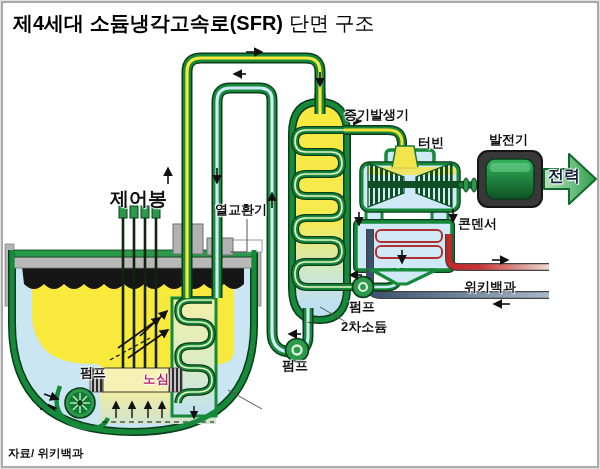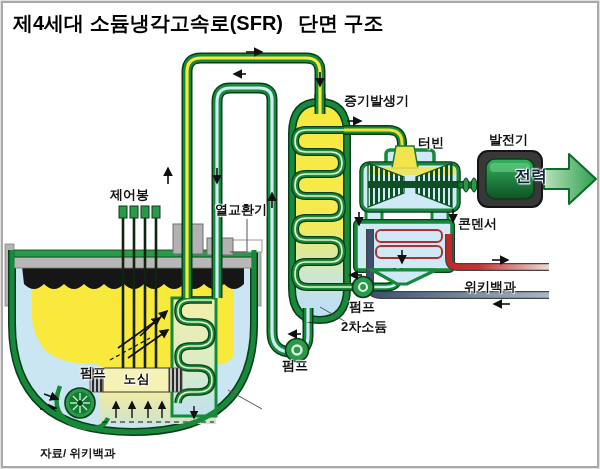--- a/index.html
+++ b/index.html
@@ -6,24 +6,24 @@
   #app{
     position:relative;width:600px;height:469px;background:#ffffff;
     font-family:"Liberation Sans","DejaVu Sans",sans-serif;overflow:hidden;
   }
   .frame{position:absolute;inset:1px;border:2px solid #a9a9a9;outline:1px solid #e2e2e2;pointer-events:none;z-index:5;}
   .diagram-svg{position:absolute;left:0;top:0;z-index:1;}
   .lbl{position:absolute;z-index:3;font-weight:700;font-size:13px;color:#111;white-space:nowrap;
        text-shadow:0 0 2px #fff,0 0 2px #fff,1px 1px 1px #fff,-1px -1px 1px #fff;}
   .title{position:absolute;left:13px;top:10px;z-index:3;font-size:20px;color:#000;white-space:nowrap;}
   .title .t-main{font-weight:800;text-align:right;}
-  .title .t-sub{font-weight:700;margin-left:15px;}
-  .core-lbl{left:104px;top:371px;width:66px;text-align:center;color:#000000;font-size:12.5px;letter-spacing:1px;}
-  .power-lbl{left:515px;top:166px;font-size:16px;color:#14223d;}
-  .src{position:absolute;left:8px;top:446px;z-index:3;font-size:11.5px;font-weight:700;color:#111;margin-left:32px;}
+  .title .t-sub{font-weight:400;margin-left:6px;}
+  .core-lbl{left:104px;top:371px;width:66px;text-align:right;color:#be185d;font-size:12.5px;letter-spacing:1px;}
+  .power-lbl{left:548px;top:166px;font-size:16px;color:#14223d;}
+  .src{position:absolute;left:8px;top:446px;z-index:3;font-size:11.5px;font-weight:700;color:#111;}
 </style>
 </head>
 <body>
 
 <div id="app">
   <div class="frame"></div>
 
   <div class="title">
     <span class="t-main">제4세대 소듐냉각고속로(SFR)</span><span class="t-sub">단면 구조</span>
   </div>
@@ -260,23 +260,23 @@
       <line x1="347" y1="121" x2="361" y2="121" marker-end="url(#ah)"></line>
       <line x1="359" y1="212" x2="359" y2="225" marker-end="url(#ah)"></line>
       <line x1="453" y1="209" x2="453" y2="222" marker-end="url(#ah)"></line>
       <line x1="402" y1="250" x2="402" y2="263" marker-end="url(#ah)"></line>
       <line x1="362" y1="275" x2="350" y2="275" marker-end="url(#ah)"></line>
       <line x1="492" y1="260" x2="508" y2="260" marker-end="url(#ah)"></line>
       <line x1="510" y1="304" x2="494" y2="304" marker-end="url(#ah)"></line>
     </g>
   </svg>
 
-  <div class="lbl" style="left:110px;top:186px;font-size:13px">제어봉</div>
+  <div class="lbl" style="left:110px;top:186px;font-size:19px">제어봉</div>
   <div class="lbl" style="left:215px;top:201px">열교환기</div>
-  <div class="lbl" style="left:344px;top:92px">증기발생기</div>
+  <div class="lbl" style="left:344px;top:106px">증기발생기</div>
   <div class="lbl" style="left:418px;top:134px">터빈</div>
   <div class="lbl" style="left:489px;top:131px">발전기</div>
   <div class="lbl power-lbl">전력</div>
   <div class="lbl" style="left:458px;top:215px">콘덴서</div>
   <div class="lbl" style="left:464px;top:278px">위키백과</div>
   <div class="lbl core-lbl">노심</div>
   <div class="lbl" style="left:80px;top:364px">펌프</div>
   <div class="lbl" style="left:282px;top:357px">펌프</div>
   <div class="lbl" style="left:349px;top:298px">펌프</div>
   <div class="lbl" style="left:341px;top:318px">2차소듐</div>

